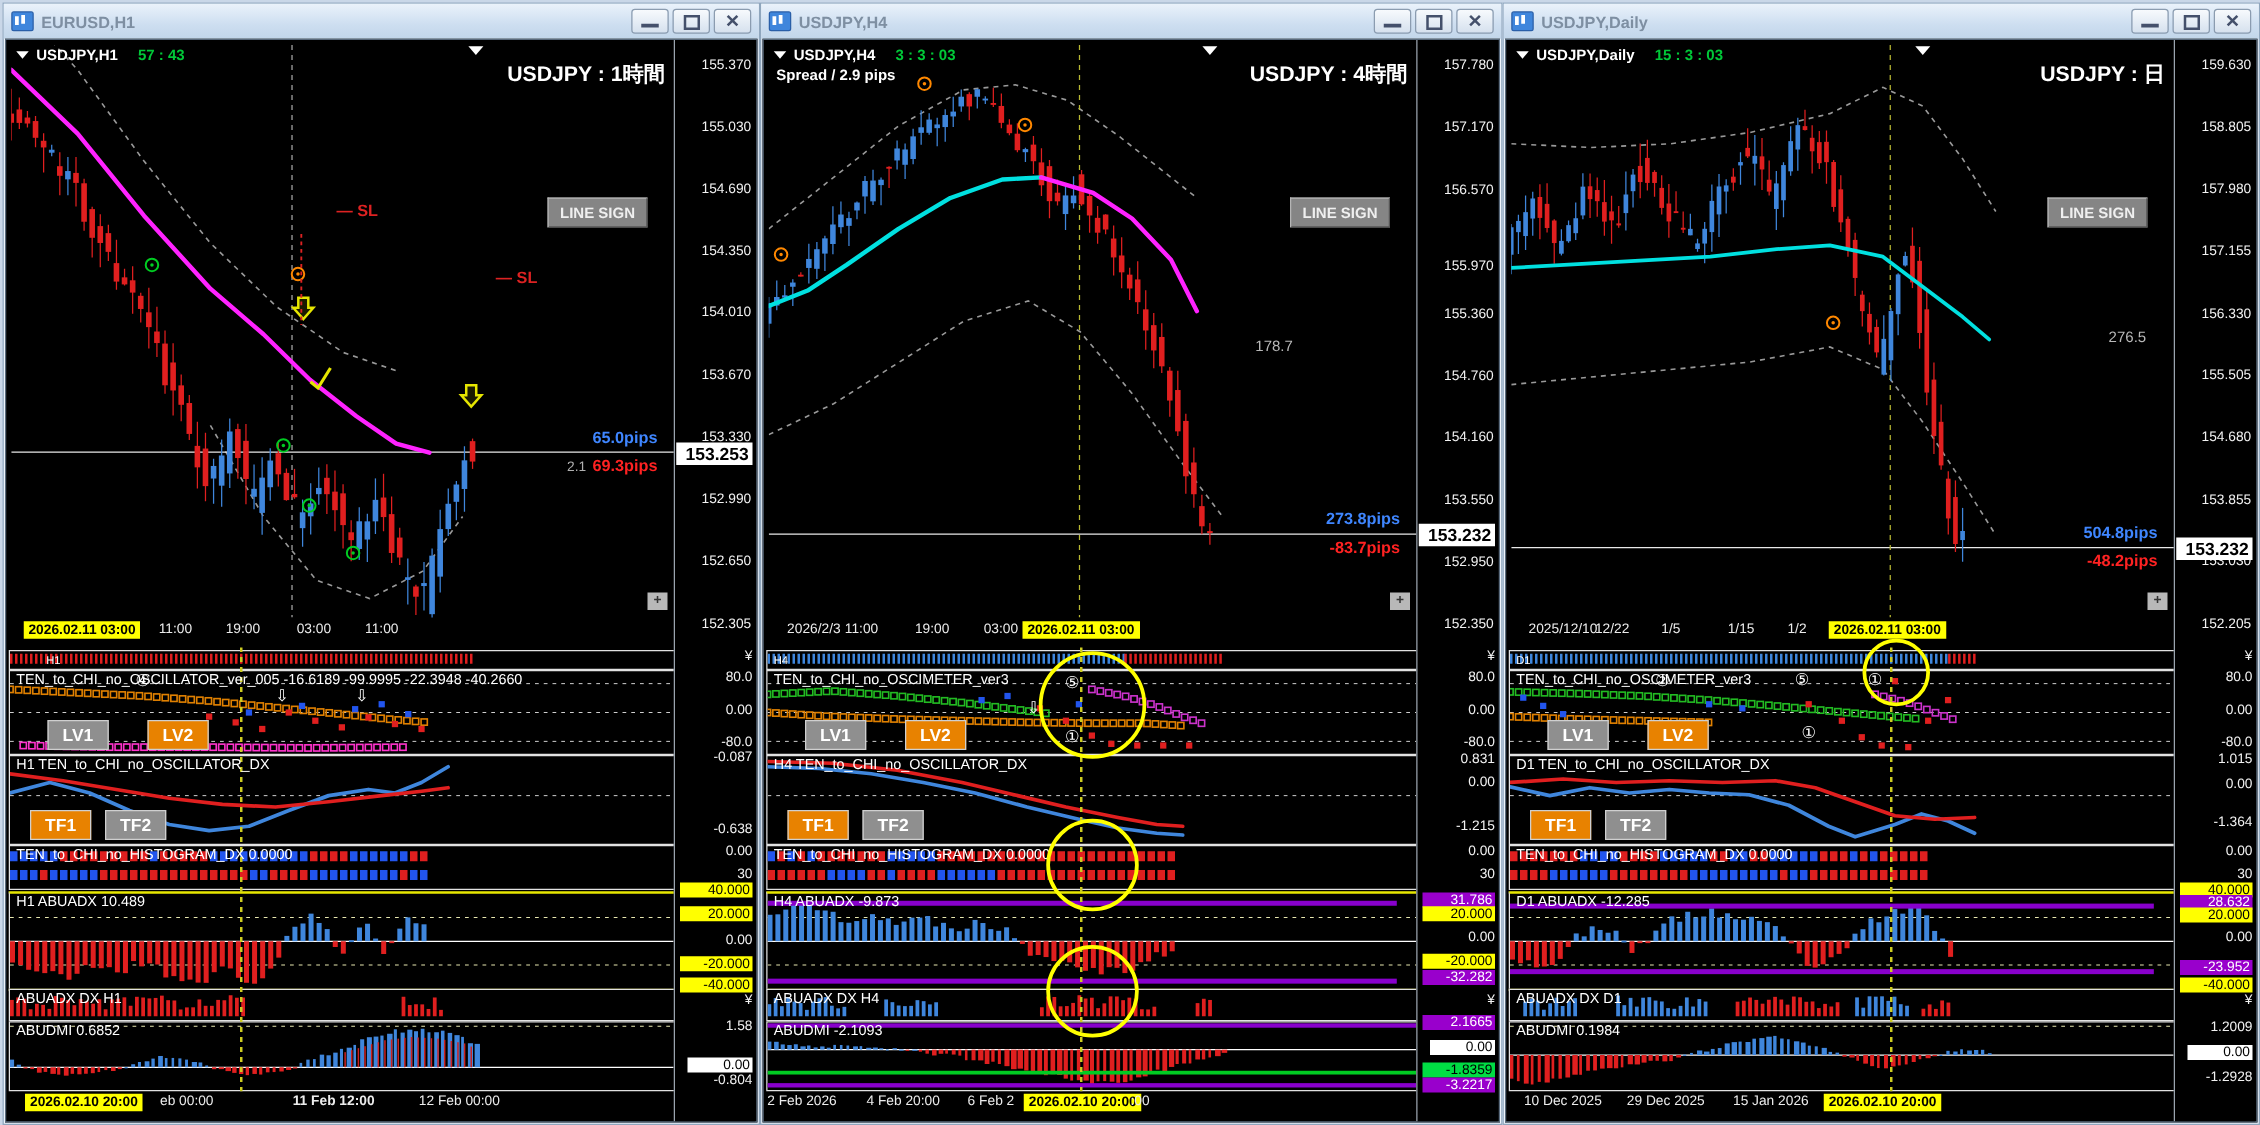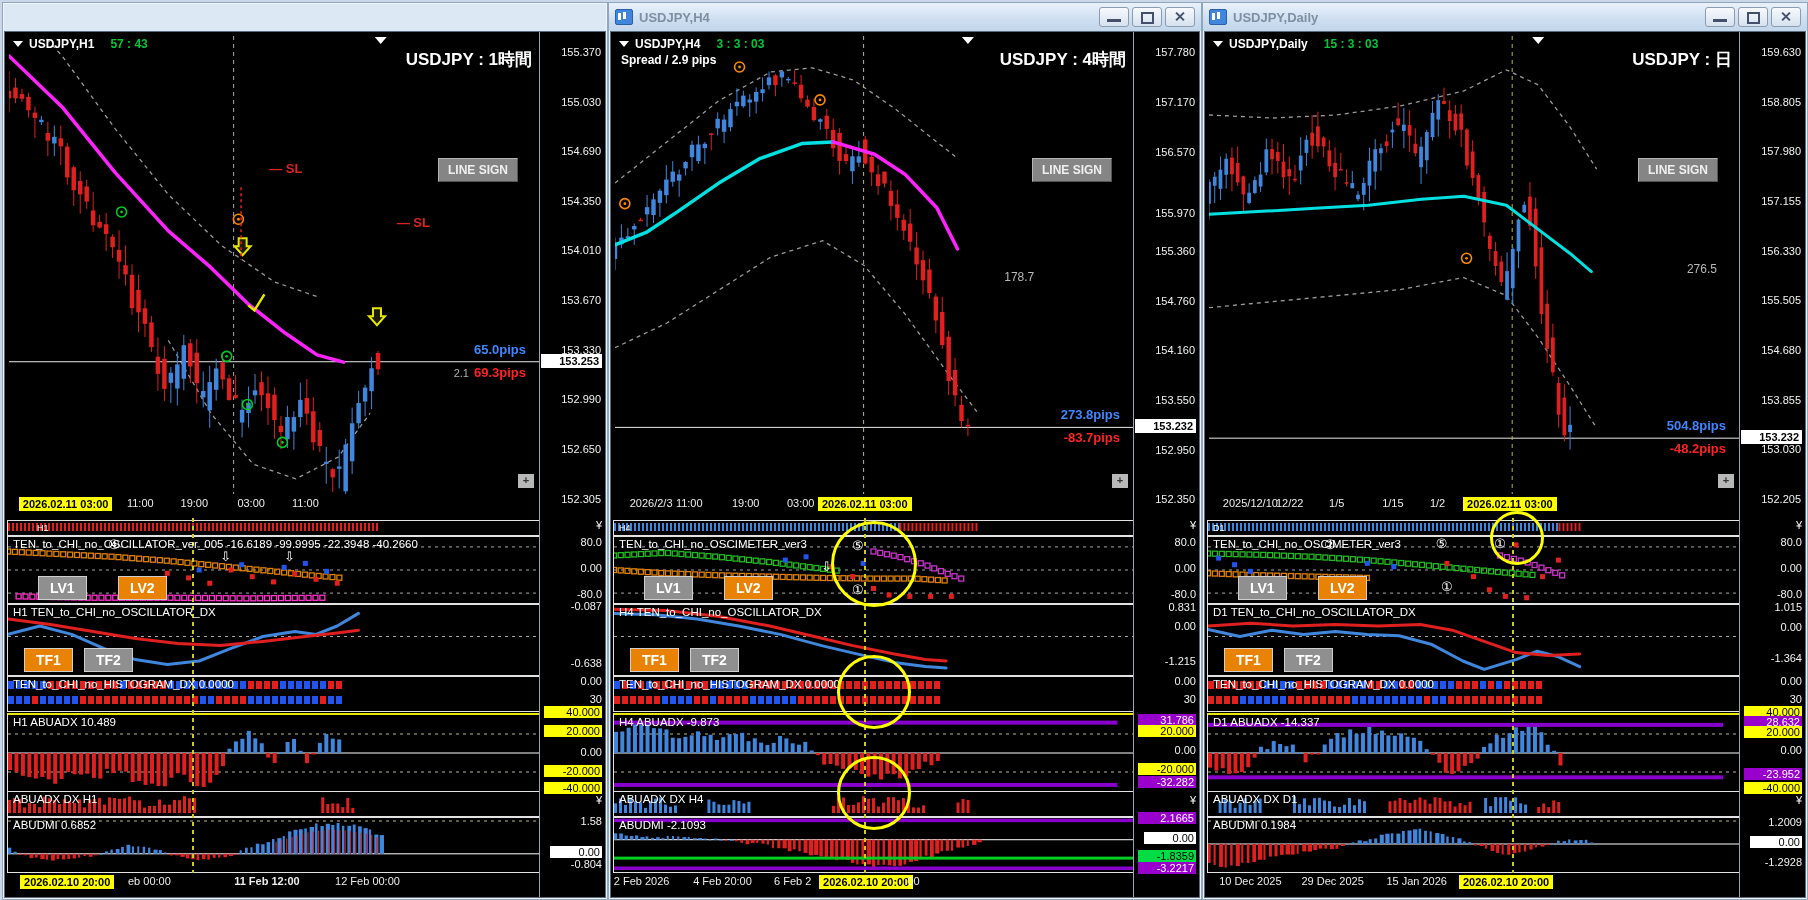--- a/index.html
+++ b/index.html
@@ -11,21 +11,21 @@
   .win-icon:after{content:"";position:absolute;left:2px;top:3px;width:3px;height:7px;background:#fff;box-shadow:5px -1px 0 #fff;}
   .win-btns{display:flex;gap:3px;}
   .win-btn{width:28px;height:18px;background:linear-gradient(#f7fafd,#d6e1ee);border:1px solid #8b9cb0;border-radius:3px;position:relative;cursor:pointer;}
   .win-btn .g-min{position:absolute;left:7px;right:7px;bottom:4px;height:3px;background:#44506b;}
   .win-btn .g-res{position:absolute;left:8px;top:4px;width:9px;height:8px;border:2px solid #44506b;}
   .win-btn .g-x1,.win-btn .g-x2{position:absolute;left:13px;top:3px;width:2px;height:11px;background:#44506b;}
   .win-btn .g-x1{transform:rotate(45deg);} .win-btn .g-x2{transform:rotate(-45deg);}
   .client{position:absolute;left:1px;right:1px;top:28px;bottom:1px;background:#000;border:1px solid #5a6b7d;}
   .scalecol{position:absolute;top:0;bottom:0;width:64px;background:#000;border-left:1px solid #9aa4ae;}
   .tick{position:absolute;left:0;right:3px;text-align:right;color:#f2f2f2;font-size:11px;white-space:nowrap;}
-  .pricebox{position:absolute;left:1px;right:2px;background:#fff;color:#000;font-size:11px;text-align:right;padding:1px 3px 1px 1px;font-weight:bold;}
+  .pricebox{position:absolute;left:1px;right:2px;background:#fff;color:#000;font-size:14px;text-align:right;padding:1px 3px 1px 1px;font-weight:bold;}
   .badge{position:absolute;left:0;right:2px;text-align:right;color:#f2f2f2;font-size:11px;white-space:nowrap;}
   .badge.yellow{background:#ffff00;color:#000;left:4px;padding:0 2px;}
   .badge.purple{background:#9900cc;color:#fff;left:4px;padding:0 2px;}
   .badge.green{background:#00dd44;color:#000;left:4px;padding:0 2px;}
   .badge.box{background:#fff;color:#000;left:10px;padding:0 2px;}
   .chart-svg,.panel-svg{position:absolute;left:0;top:0;}
   .chartwrap{position:absolute;}
   .header{position:absolute;left:8px;top:5px;color:#fff;font-size:12px;font-weight:bold;display:flex;align-items:center;gap:6px;cursor:pointer;}
   .tri{width:0;height:0;border-left:5px solid transparent;border-right:5px solid transparent;border-top:6px solid #fff;display:inline-block;}
   .timer{color:#00c838;font-weight:bold;margin-left:10px;}
@@ -44,20 +44,36 @@
   .ybtn.gray{background:#8f8f8f;} .ybtn.orange{background:#e88200;}
   .vline{position:absolute;width:2px;background-image:repeating-linear-gradient(to bottom,#cccc22 0 4px,transparent 4px 8px);z-index:4;pointer-events:none;}
   .ycircle{position:absolute;border:3px solid #ffff00;border-radius:50%;z-index:8;pointer-events:none;}
   .plusbox{position:absolute;width:16px;height:14px;background:#b8b8b8;color:#333;font-size:11px;line-height:13px;text-align:center;font-weight:bold;}
 </style>
 </head>
 <body>
 
 <div id="desktop">
     <div class="window" style="left: 2px; width: 604px;">
+      <div class="titlebar">
+        <div class="win-icon"></div>
+        <span class="title-text">EURUSD,H1</span>
+        <div class="win-btns">
+          <div class="win-btn">
+            <span class="g-min"></span>
+          </div>
+          <div class="win-btn">
+            <span class="g-res"></span>
+          </div>
+          <div class="win-btn">
+            <span class="g-x1"></span>
+            <span class="g-x2"></span>
+          </div>
+        </div>
+      </div>
       <div class="client">
         <div class="chartwrap" style="left: 4px; top: 4px; width: 531px; height: 458px;">
           <svg width="531" height="458" class="chart-svg">
             <polyline points="0,-38.41924959216904 53.1,19.91680261011569 106.2,92.83686786297055 159.29999999999998,158.46492659053825 212.4,209.50897226753588 265.5,245.9690048939633 307.97999999999996,260.55301794453754" fill="none" stroke="#999" stroke-width="1.3" stroke-dasharray="4 4"></polyline>
             <polyline points="159.29999999999998,304.305057096248 201.78,377.2251223491029 244.26000000000002,428.2691680261005 286.74,442.85318107667473 329.21999999999997,420.9771615008175 361.08000000000004,377.2251223491029" fill="none" stroke="#999" stroke-width="1.3" stroke-dasharray="4 4"></polyline>
             <line x1="0" y1="325.74355628059027" x2="531" y2="325.74355628059027" stroke="#e8e8e8" stroke-width="1"></line>
             <line x1="224.613" y1="0" x2="224.613" y2="458" stroke="#a8a8a8" stroke-width="1" stroke-dasharray="4 4"></line>
             <line x1="0" y1="34.91436653836215" x2="0" y2="76.49526006288073" stroke="#e01f1f" stroke-width="1"></line>
             <rect x="-2.2372368421052626" y="54.86049367028109" width="4.474473684210525" height="7.362265119034419" fill="#e01f1f"></rect>
             <line x1="6.474473684210525" y1="42.04635110455999" x2="6.474473684210525" y2="67.2196172842662" stroke="#e01f1f" stroke-width="1"></line>
@@ -2034,21 +2050,21 @@
             <rect x="312.22800000000007" y="15.918908920261252" width="4" height="22.081091079738748" fill="#3f86dc"></rect>
             <rect x="318.59999999999997" y="8.998388689160347" width="4" height="29.001611310839653" fill="#3f86dc"></rect>
             <rect x="324.97200000000004" y="11.4037852890626" width="4" height="26.5962147109374" fill="#3f86dc"></rect>
             <rect x="331.344" y="17.246591699868443" width="4" height="20.753408300131557" fill="#3f86dc"></rect>
             <rect x="337.71600000000007" y="29.746478975087456" width="4" height="8.253521024912546" fill="#3f86dc"></rect>
             <rect x="344.088" y="35.792032717782256" width="4" height="2.207967282217742" fill="#3f86dc"></rect>
             <rect x="350.46000000000004" y="38" width="4" height="12.493084524750707" fill="#e01f1f"></rect>
             <rect x="0" y="7.880000000000001" width="515.0699999999999" height="4" fill="#8800cc"></rect>
             <rect x="0" y="60.31999999999999" width="515.0699999999999" height="4" fill="#8800cc"></rect>
           </svg>
-          <span class="plabel">D1 ABUADX  -14.337</span>
+          <span class="plabel">D1 ABUADX  -12.285</span>
         </div>
         <div class="panel" style="left: 2px; top: 759px; width: 533px; height: 24px;">
           <svg width="531" height="24" class="panel-svg">
             <rect x="10.620000000000001" y="9.390771149657667" width="3" height="11.609228850342333" fill="#3f86dc"></rect>
             <rect x="15.620000000000001" y="7.126051438041031" width="3" height="13.873948561958969" fill="#3f86dc"></rect>
             <rect x="20.62" y="8.559002809226513" width="3" height="12.440997190773487" fill="#3f86dc"></rect>
             <rect x="25.62" y="15.803229282610118" width="3" height="5.196770717389882" fill="#3f86dc"></rect>
             <rect x="30.62" y="10.641659788787365" width="3" height="10.358340211212635" fill="#3f86dc"></rect>
             <rect x="35.620000000000005" y="6.172919610515237" width="3" height="14.827080389484763" fill="#3f86dc"></rect>
             <rect x="40.620000000000005" y="12.807418471202254" width="3" height="8.192581528797746" fill="#3f86dc"></rect>

